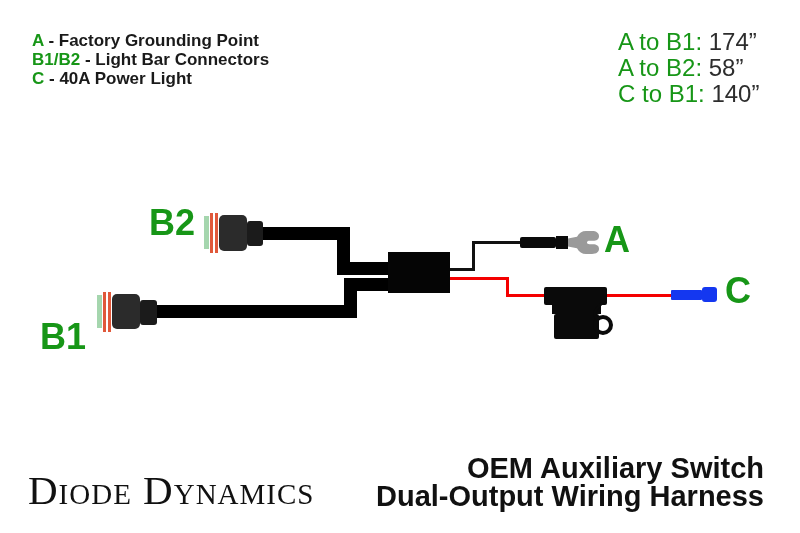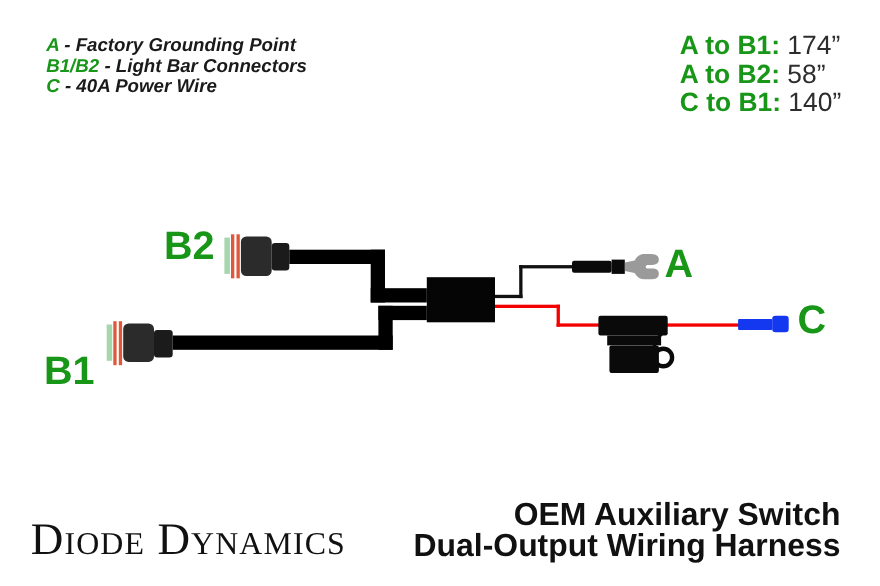--- a/index.html
+++ b/index.html
@@ -15,25 +15,25 @@
     --text:#1a1a1a;
     --bg:#ffffff;
   }
   html,body{margin:0;padding:0;background:var(--bg);}
   .canvas{
     position:relative;width:800px;height:533px;background:var(--bg);
     overflow:hidden;font-family:"Liberation Sans",sans-serif;
   }
   .abs{position:absolute;}
   
-  .legend{left:42px;top:31px;font-size:17px;line-height:19px;font-weight:bold;color:var(--text);white-space:nowrap;font-style:italic;}
+  .legend{left:32px;top:31px;font-size:17px;line-height:19px;font-weight:bold;color:var(--text);white-space:nowrap;}
   .legend .g{color:var(--green);}
   
   .measure{left:618px;top:29px;font-size:24px;line-height:26px;color:#2d2d2d;white-space:nowrap;}
-  .measure .g{color:var(--green);font-weight:bold;}
+  .measure .g{color:var(--green);font-weight:normal;}
   .measure .v{font-weight:normal;}
   
   .lbl{font-size:36px;font-weight:bold;color:var(--green);line-height:1;white-space:nowrap;}
   .wire{background:var(--wire);}
   .thin{background:#111;}
   .redwire{background:var(--red);}
   .seal{background:var(--seal);}
   .oring{background:var(--orange);}
   .conn-body{background:var(--connector);border-radius:5px;}
   .conn-step{background:var(--connector-dark);border-radius:3px;}
@@ -50,21 +50,21 @@
          text-align:right;white-space:nowrap;}
 </style>
 </head>
 <body>
 
 <div class="canvas">
 
   <div class="abs legend">
     <div><span class="g">A</span><span> - Factory Grounding Point</span></div>
     <div><span class="g">B1/B2</span><span> - Light Bar Connectors</span></div>
-    <div><span class="g">C</span><span> - 40A Power Wire</span></div>
+    <div><span class="g">C</span><span> - 40A Power Light</span></div>
   </div>
 
   <div class="abs measure">
     <div><span class="g">A to B1:</span> <span class="v">174”</span></div>
     <div><span class="g">A to B2:</span> <span class="v">58”</span></div>
     <div><span class="g">C to B1:</span> <span class="v">140”</span></div>
   </div>
 
   <div class="abs lbl" style="left:149px;top:205px;">B2</div>
   <div class="abs seal" style="left:204px;top:216px;width:5px;height:33px;"></div>

